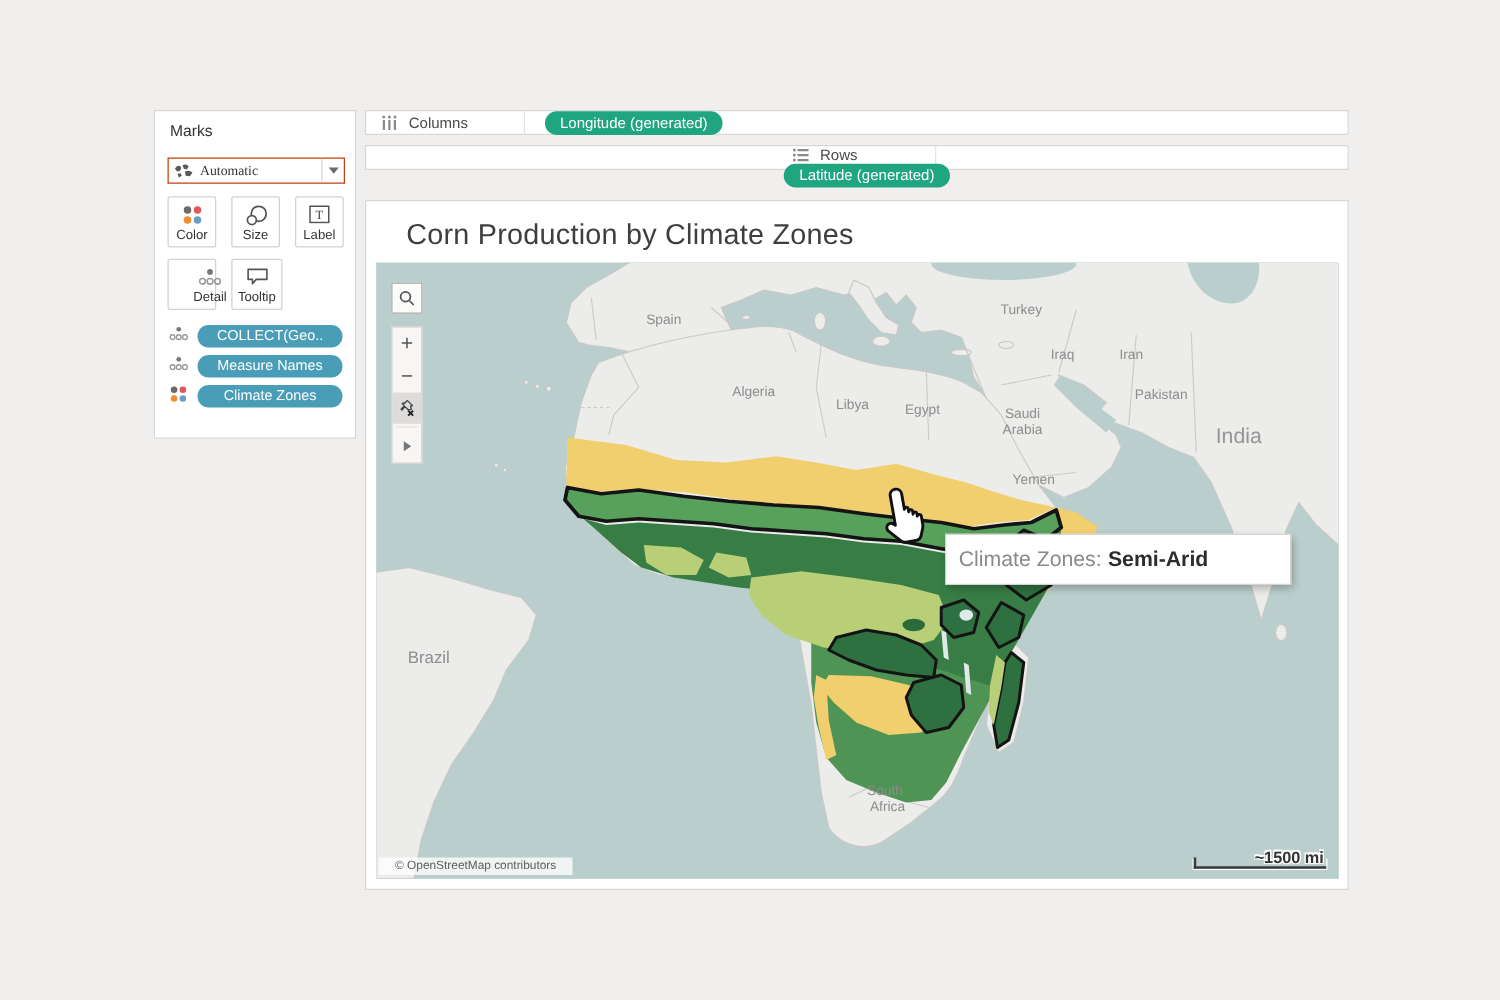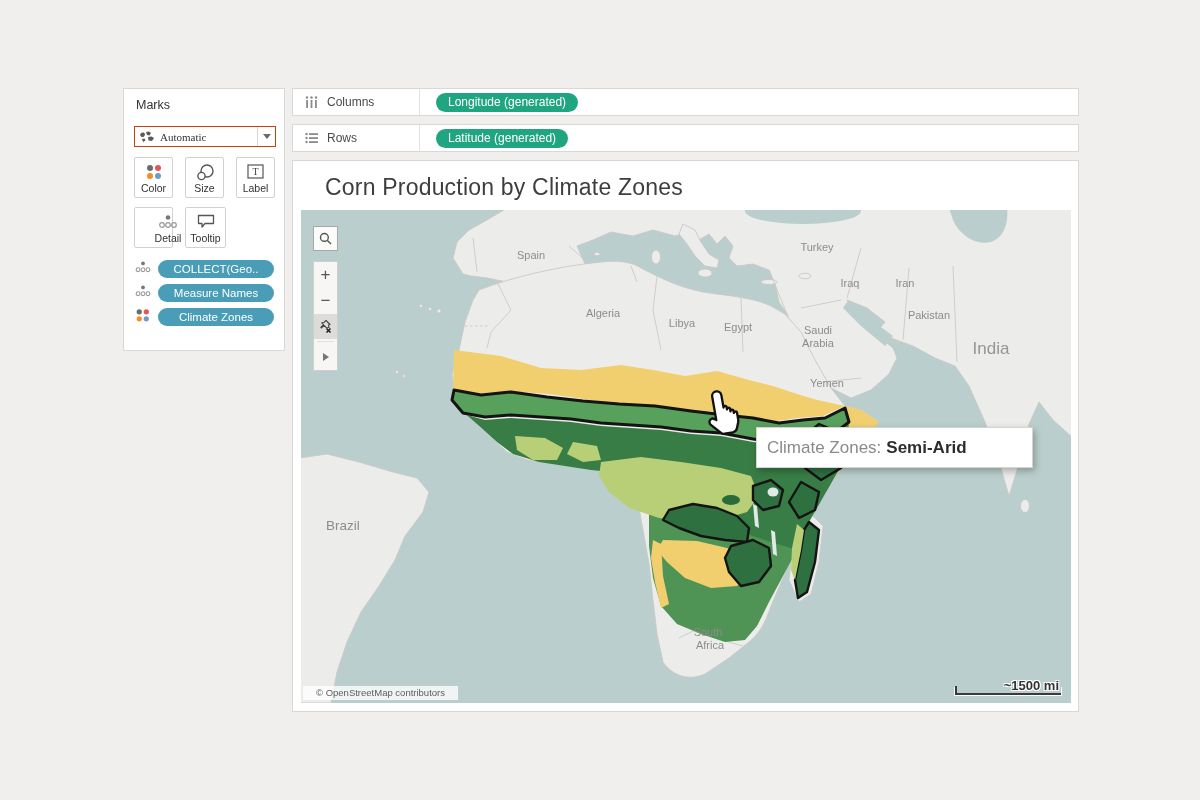--- a/index.html
+++ b/index.html
@@ -25,23 +25,23 @@
     background:#fff; display:flex; flex-direction:column; align-items:center; justify-content:flex-end;
     padding-bottom:3px; font-size:10.5px; color:#333; cursor:pointer; }
   .mark-btn svg { position:absolute; top:6px; }
   .pill-row { position:absolute; left:10px; display:flex; gap:6px; height:18px; }
   .pill-row svg { flex:0 0 auto; }
   .tpill { width:116px; height:18px; border-radius:9px; background:#4a9db6; color:#fff;
     font-size:11.5px; line-height:18px; text-align:center; cursor:pointer;
     white-space:nowrap; overflow:hidden; }
 
   
-  .shelf { left:292px; width:787px; height:28px; display:flex; align-items:center; }
+  .shelf { left:292px; width:787px; height:20px; display:flex; align-items:center; }
   #shelf-columns { top:88px; }
-  #shelf-rows { top:124px; }
+  #shelf-rows { top:116px;flex-direction:column; }
   .shelf-head { width:127px; height:100%; display:flex; align-items:center; gap:9px;
     padding-left:12px; border-right:1px solid #e3e2e0; }
   .shelf-label { font-size:12px; color:#4a4a4a; }
   .gpill { margin-left:16px; background:#1fa57f; color:#fff; font-size:12px; height:19px;
     line-height:19px; border-radius:10px; padding:0 12px; cursor:pointer; }
 
   
   #sheet { left:292px; top:160px; width:787px; height:552px; }
   .sheet-title { position:absolute; left:18px; top:13px; font-size:23px; color:#3e3e3e; letter-spacing:.2px;margin-left:14px; }
   #map-wrap { position:absolute; left:8px; top:49px; width:770px; height:493px; overflow:hidden; background:#bacfcd; }

